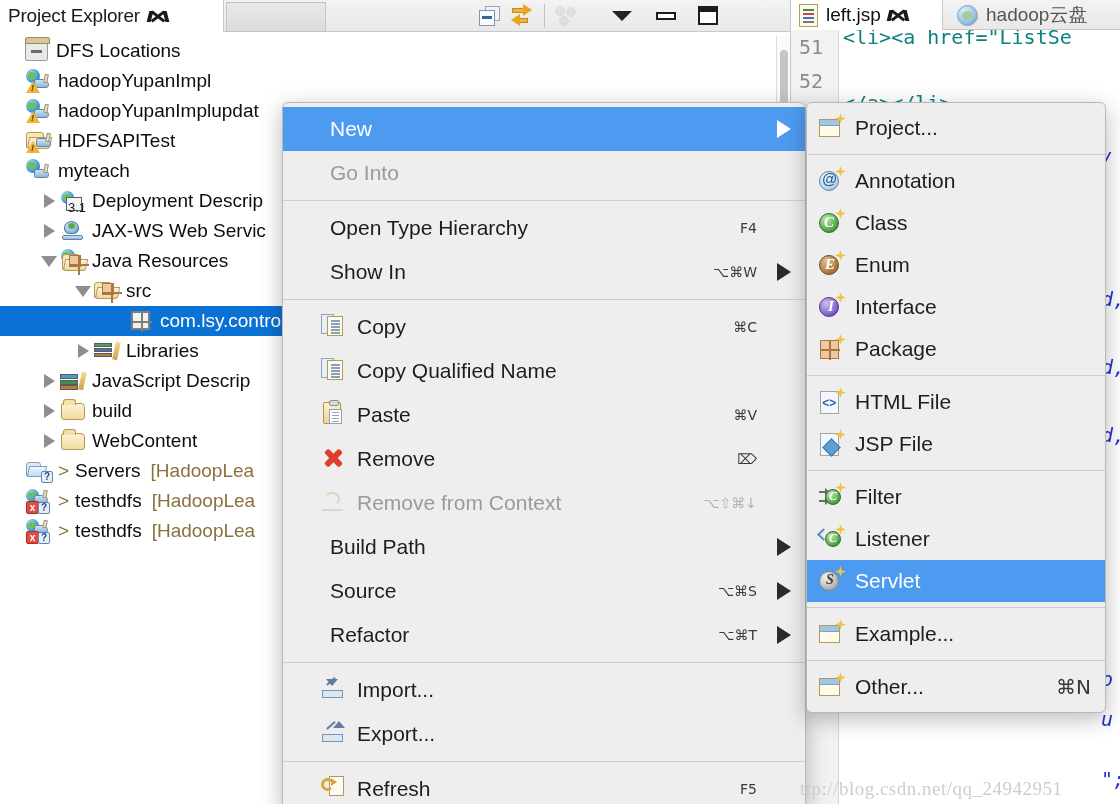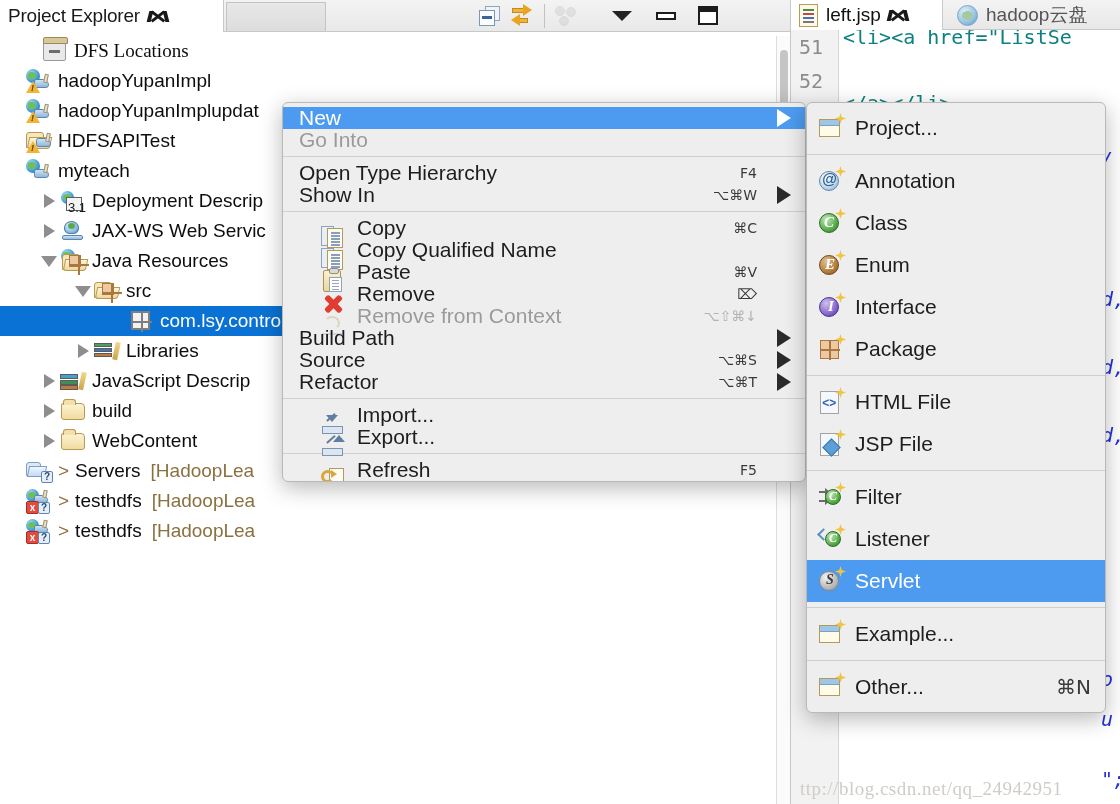--- a/index.html
+++ b/index.html
@@ -272,22 +272,22 @@
   .str { color: #2432d6; font-style: italic; }
 
   
   .ctxmenu {
     position: absolute; left: 282px; top: 102px; width: 524px;
     background: #eeeeee; border: 1px solid #b9b9b9; border-radius: 6px;
     box-shadow: 0 6px 22px rgba(0,0,0,0.28);
     padding: 4px 0 0 0; overflow: hidden;
   }
   .mi {
-    position: relative; height: 22px; display: flex; align-items: center;
-    padding: 0 14px 0 16px; font-size: 21px; color: #1d1d1d; white-space: nowrap; text-align: center;
+    position: relative; height: 44px; display: flex; align-items: center;
+    padding: 0 14px 0 47px; font-size: 21px; color: #1d1d1d; white-space: nowrap; text-align: center;
   }
   .mi.hl { background: #4d9bf0; color: #ffffff; }
   .mi.disabled { color: #9a9a9a; }
   .mi .mi-icon { position: absolute; left: 38px; top: 8px; width: 24px; height: 24px; }
   .mi.has-icon { padding-left: 74px; }
   .mi .spacer { flex: 1 1 auto; }
   .mi .accel {
     font-size: 14px; color: #3a3a3a; margin-left: 20px;
     font-family: "DejaVu Sans", sans-serif;
   }
@@ -489,21 +489,21 @@
         <div class="tb-btn" style="margin-left:10px;">
           <span class="ic-minimize"></span>
         </div>
         <div class="tb-btn" style="margin-left:8px;">
           <span class="ic-maximize"></span>
         </div>
       </div>
     </div>
 
     <div class="tree" id="tree">
-        <div class="trow" style="padding-left: 20px; font-family: Liberation Serif, serif;">
+        <div class="trow" style="padding-left: 2px;">
           <span class="twist"></span>
           <span class="ticon">
             <i class="i-dfs"></i>
           </span>
           <span class="tlabel">DFS Locations</span>
         </div>
         <div class="trow" style="padding-left: 4px;">
           <span class="twist"></span>
           <span class="ticon">
             <i class="i-globe"></i>

